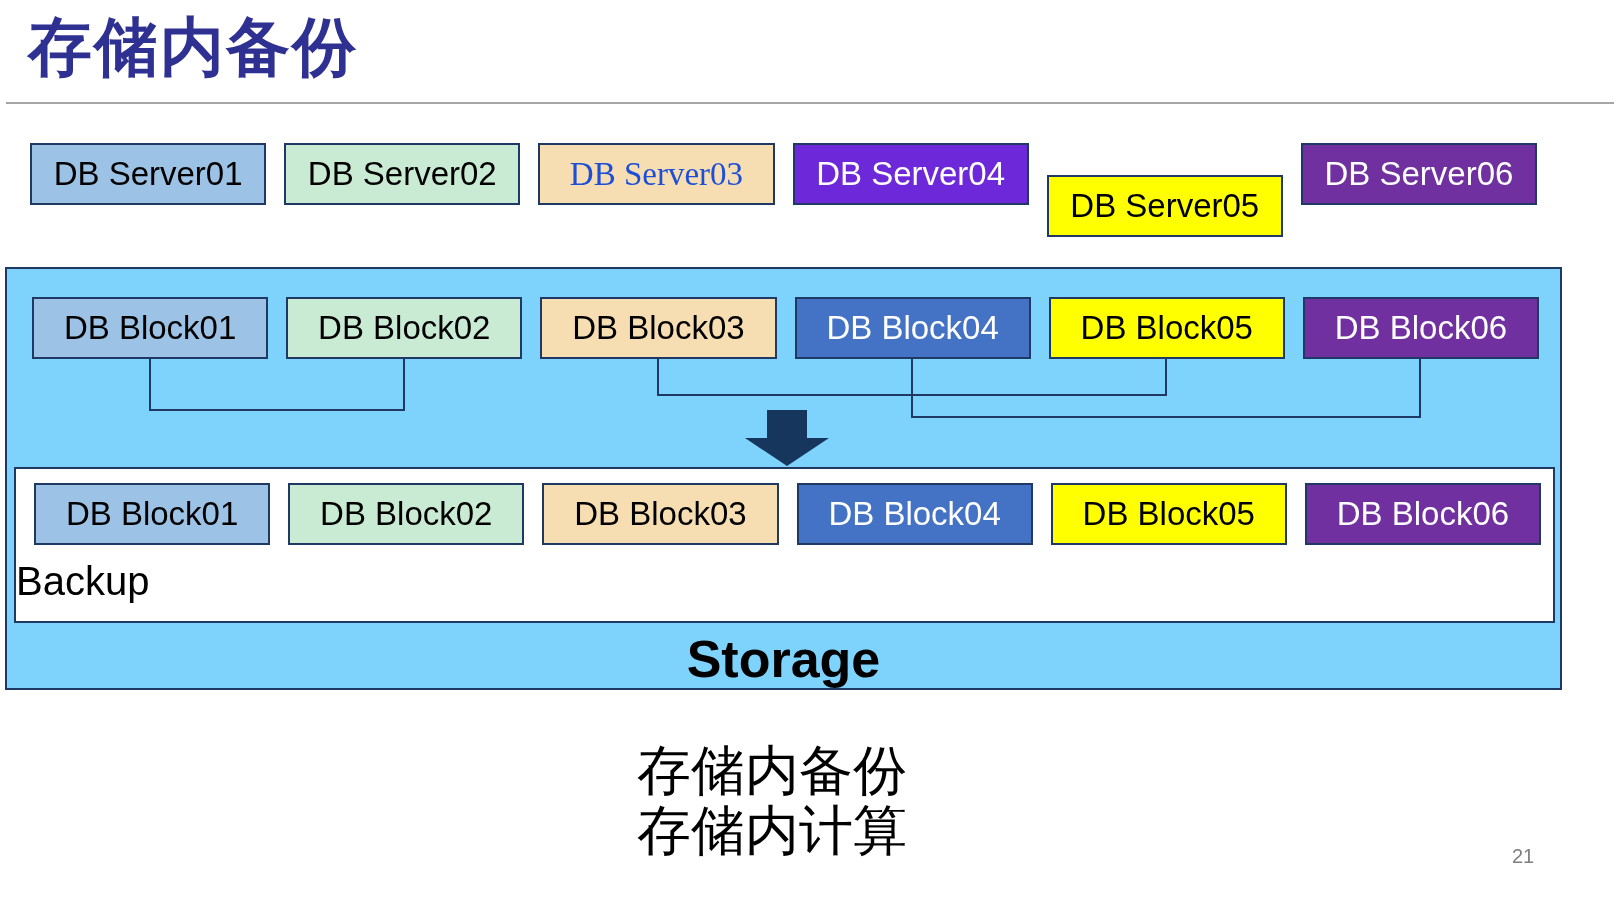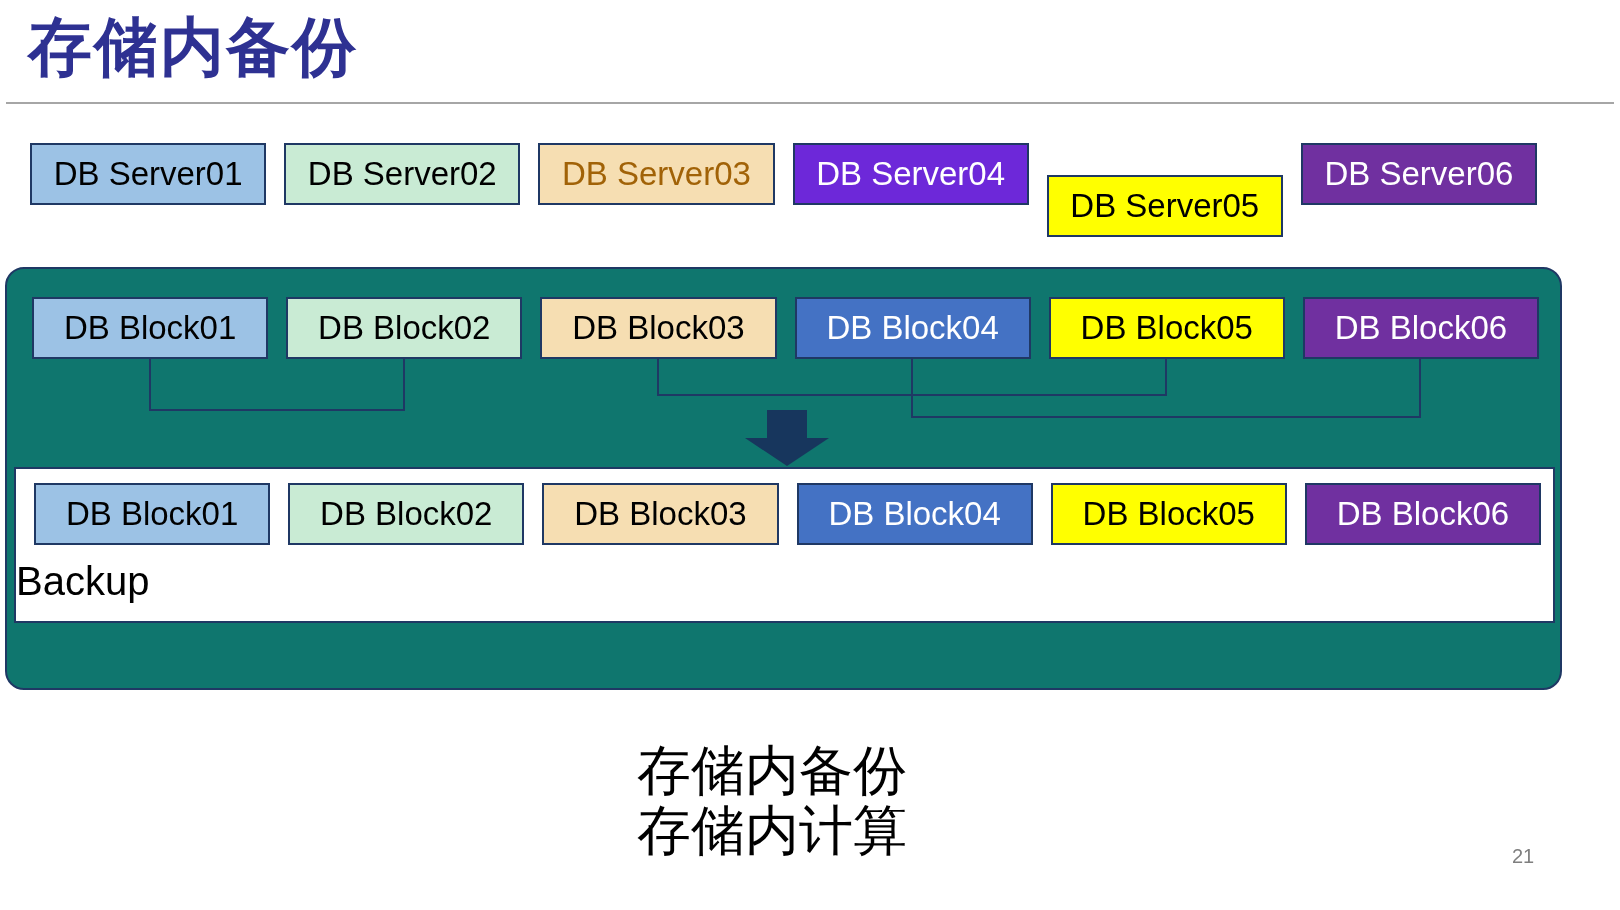--- a/index.html
+++ b/index.html
@@ -48,27 +48,27 @@
 
 <div class="slide">
 
   <div class="title" style="color: rgb(46, 49, 146);">存储内备份</div>
 
   <div class="divider" style="border-top-color: rgb(166, 166, 166);"></div>
 
   <div class="row row-abs server-row">
     <div class="box" style="background-color: rgb(156, 194, 229); color: rgb(0, 0, 0); border-color: rgb(31, 56, 100);">DB Server01</div>
     <div class="box" style="background-color: rgb(201, 235, 212); color: rgb(0, 0, 0); border-color: rgb(31, 56, 100);">DB Server02</div>
-    <div class="box" style="background-color: rgb(246, 222, 178); color: #a16207; border-color: rgb(31, 56, 100);">DB Server03</div>
+    <div class="box" style="background-color: rgb(246, 222, 178); color: #1d4ed8; border-color: rgb(31, 56, 100); font-family: Liberation Serif, serif;">DB Server03</div>
     <div class="box" style="background-color: #6d28d9; color: rgb(255, 255, 255); border-color: rgb(31, 56, 100);">DB Server04</div>
     <div class="box" style="background-color: rgb(255, 255, 0); color: rgb(0, 0, 0); border-color: rgb(31, 56, 100); margin-top: 32px;">DB Server05</div>
     <div class="box" style="background-color: rgb(112, 48, 160); color: rgb(255, 255, 255); border-color: rgb(31, 56, 100);">DB Server06</div>
   </div>
 
-  <div class="storage-panel" style="background-color: #0f766e; border-color: rgb(31, 56, 100); border-radius: 19px;">
+  <div class="storage-panel" style="background-color: #7dd3fc; border-color: rgb(31, 56, 100);">
 
     <div class="row panel-block-row">
       <div class="box" style="background-color: rgb(156, 194, 229); color: rgb(0, 0, 0); border-color: rgb(31, 56, 100);">DB Block01</div>
       <div class="box" style="background-color: rgb(201, 235, 212); color: rgb(0, 0, 0); border-color: rgb(31, 56, 100);">DB Block02</div>
       <div class="box" style="background-color: rgb(246, 222, 178); color: rgb(0, 0, 0); border-color: rgb(31, 56, 100);">DB Block03</div>
       <div class="box" style="background-color: rgb(68, 114, 196); color: rgb(255, 255, 255); border-color: rgb(31, 56, 100);">DB Block04</div>
       <div class="box" style="background-color: rgb(255, 255, 0); color: rgb(0, 0, 0); border-color: rgb(31, 56, 100);">DB Block05</div>
       <div class="box" style="background-color: rgb(112, 48, 160); color: rgb(255, 255, 255); border-color: rgb(31, 56, 100);">DB Block06</div>
     </div>
 
@@ -84,20 +84,21 @@
         <div class="box" style="background-color: rgb(156, 194, 229); color: rgb(0, 0, 0); border-color: rgb(31, 56, 100);">DB Block01</div>
         <div class="box" style="background-color: rgb(201, 235, 212); color: rgb(0, 0, 0); border-color: rgb(31, 56, 100);">DB Block02</div>
         <div class="box" style="background-color: rgb(246, 222, 178); color: rgb(0, 0, 0); border-color: rgb(31, 56, 100);">DB Block03</div>
         <div class="box" style="background-color: rgb(68, 114, 196); color: rgb(255, 255, 255); border-color: rgb(31, 56, 100);">DB Block04</div>
         <div class="box" style="background-color: rgb(255, 255, 0); color: rgb(0, 0, 0); border-color: rgb(31, 56, 100);">DB Block05</div>
         <div class="box" style="background-color: rgb(112, 48, 160); color: rgb(255, 255, 255); border-color: rgb(31, 56, 100);">DB Block06</div>
       </div>
       <div class="backup-label">Backup</div>
     </div>
 
+    <div class="storage-label">Storage</div>
   </div>
 
   <div class="captions">
     <div class="caption-line">存储内备份</div>
     <div class="caption-line">存储内计算</div>
   </div>
 
   <div class="page-number" style="color: rgb(127, 127, 127);">21</div>
 
 </div>

